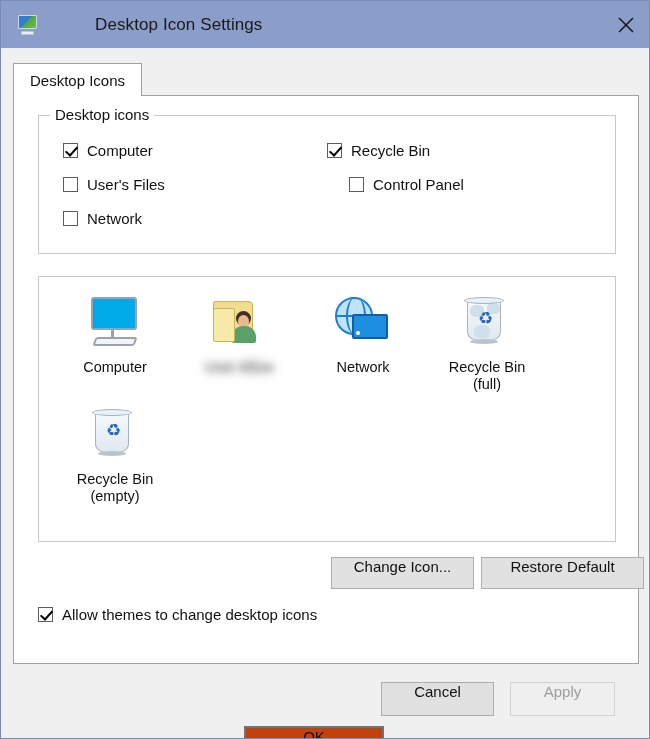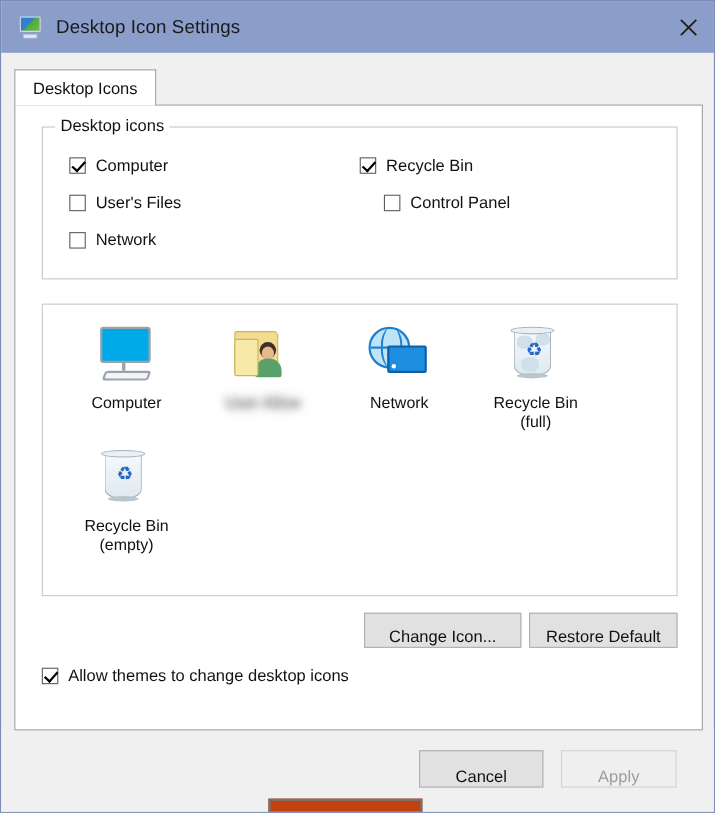--- a/index.html
+++ b/index.html
@@ -21,20 +21,21 @@
   }
 
   
   #titlebar {
     position: absolute;
     left: 0; top: 0;
     width: 650px; height: 47px;
     background: #8b9dc9;
     display: flex;
     align-items: center;
+    gap: 44px;
   }
   #title-icon {
     margin-left: 16px;
     width: 22px; height: 20px;
     position: relative;
     flex: none;
   }
   #title-icon .scr {
     position: absolute; left: 1px; top: 0;
     width: 19px; height: 14px;
@@ -303,21 +304,21 @@
   .art-bin .bfoot {
     position: absolute; left: 15px; top: 44px;
     width: 28px; height: 5px;
     border-radius: 50%;
     background: #b9c6ce;
   }
 
   
   .btn {
     display: inline-flex;
-    align-items: flex-end;
+    align-items: flex-start;
     justify-content: center;
     background: #e1e1e1;
     border: 1px solid #adadad;
     font-size: 15px;
     color: #111;
     cursor: default;
     white-space: nowrap;
   }
   .btn.default {
     background: #c2410c;
@@ -331,21 +332,21 @@
   }
 
   #btn-change-icon {
     position: absolute;
     left: 317px; top: 461px;
     width: 143px; height: 32px;
   }
   #btn-restore-default {
     position: absolute;
     left: 467px; top: 461px;
-    width: 135px; height: 32px;
+    width: 163px; height: 32px;
   }
 
   #allow-themes-row {
     position: absolute;
     left: 24px; top: 510px;
   }
 
   
   #bottombar {
     position: absolute;

